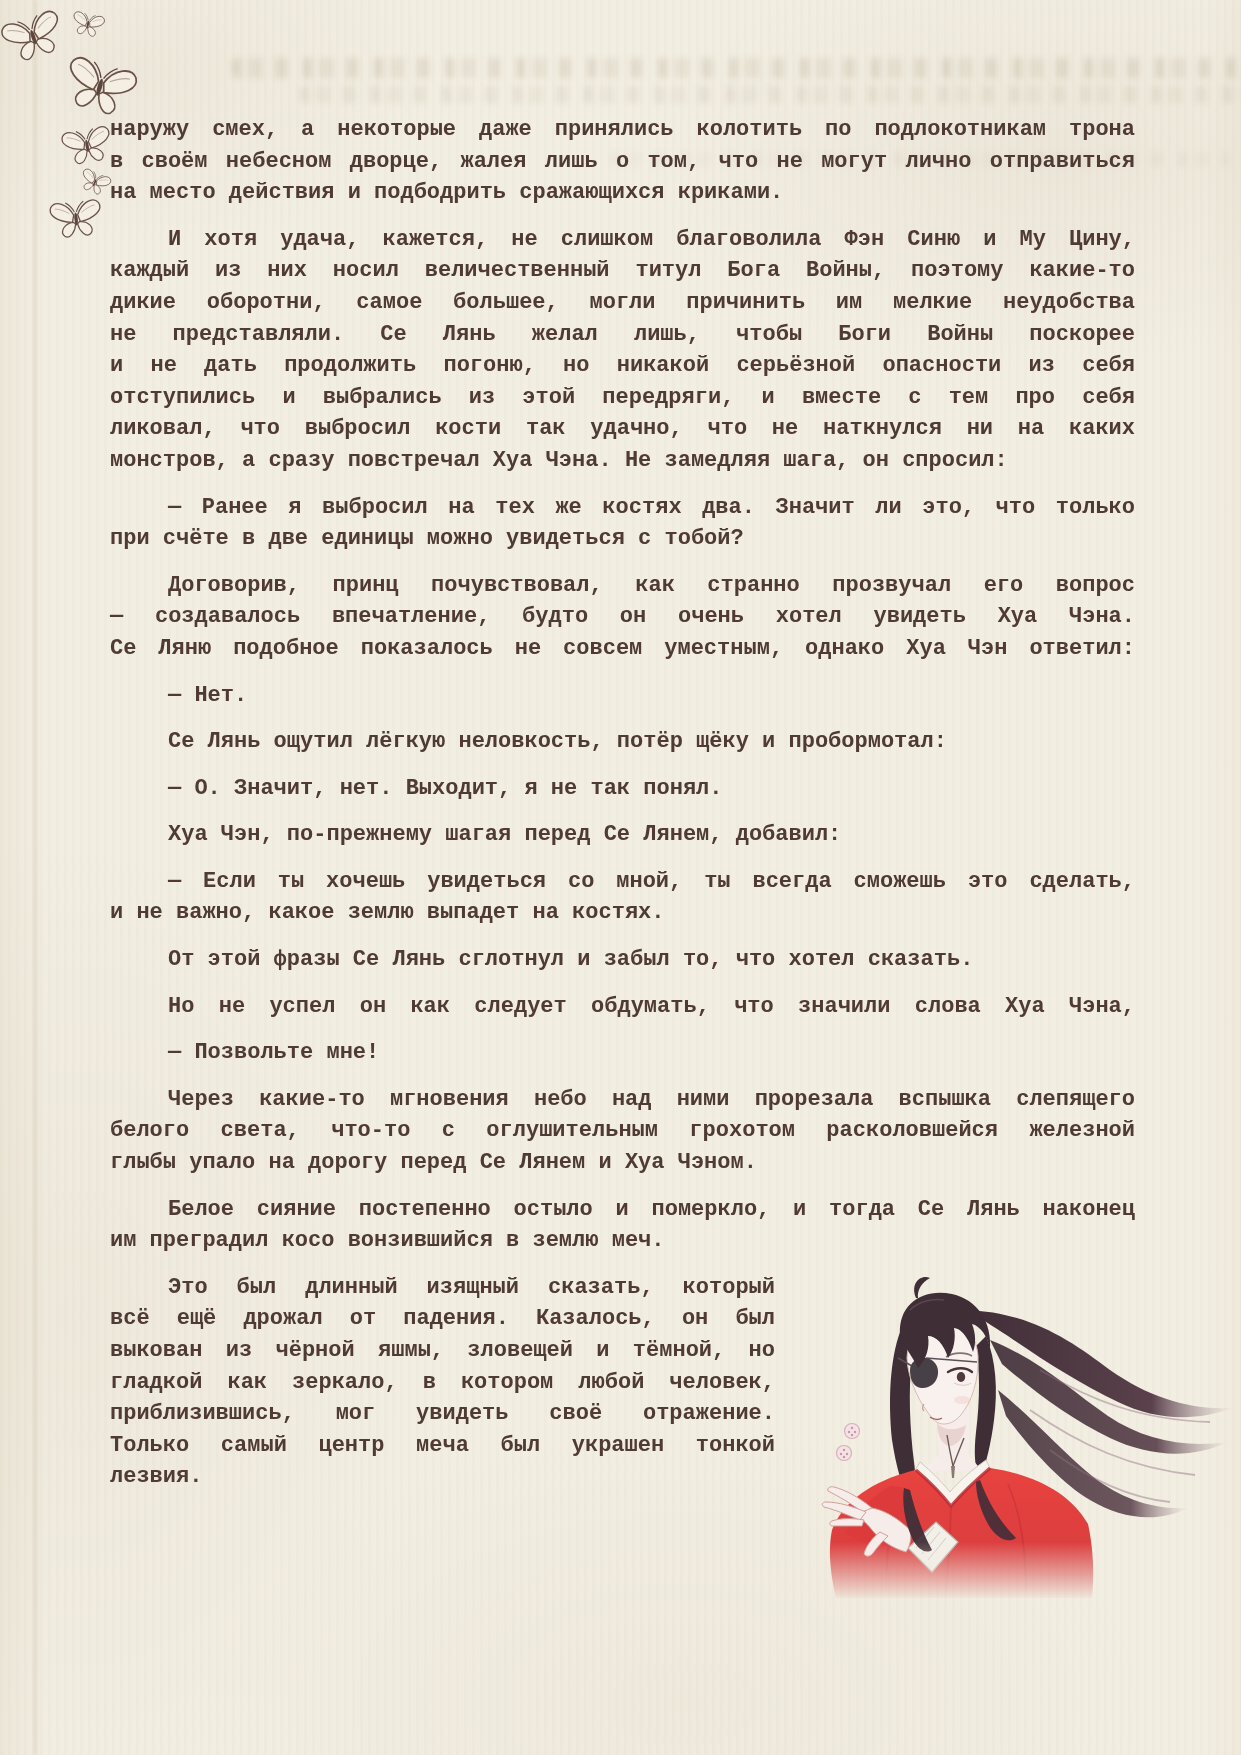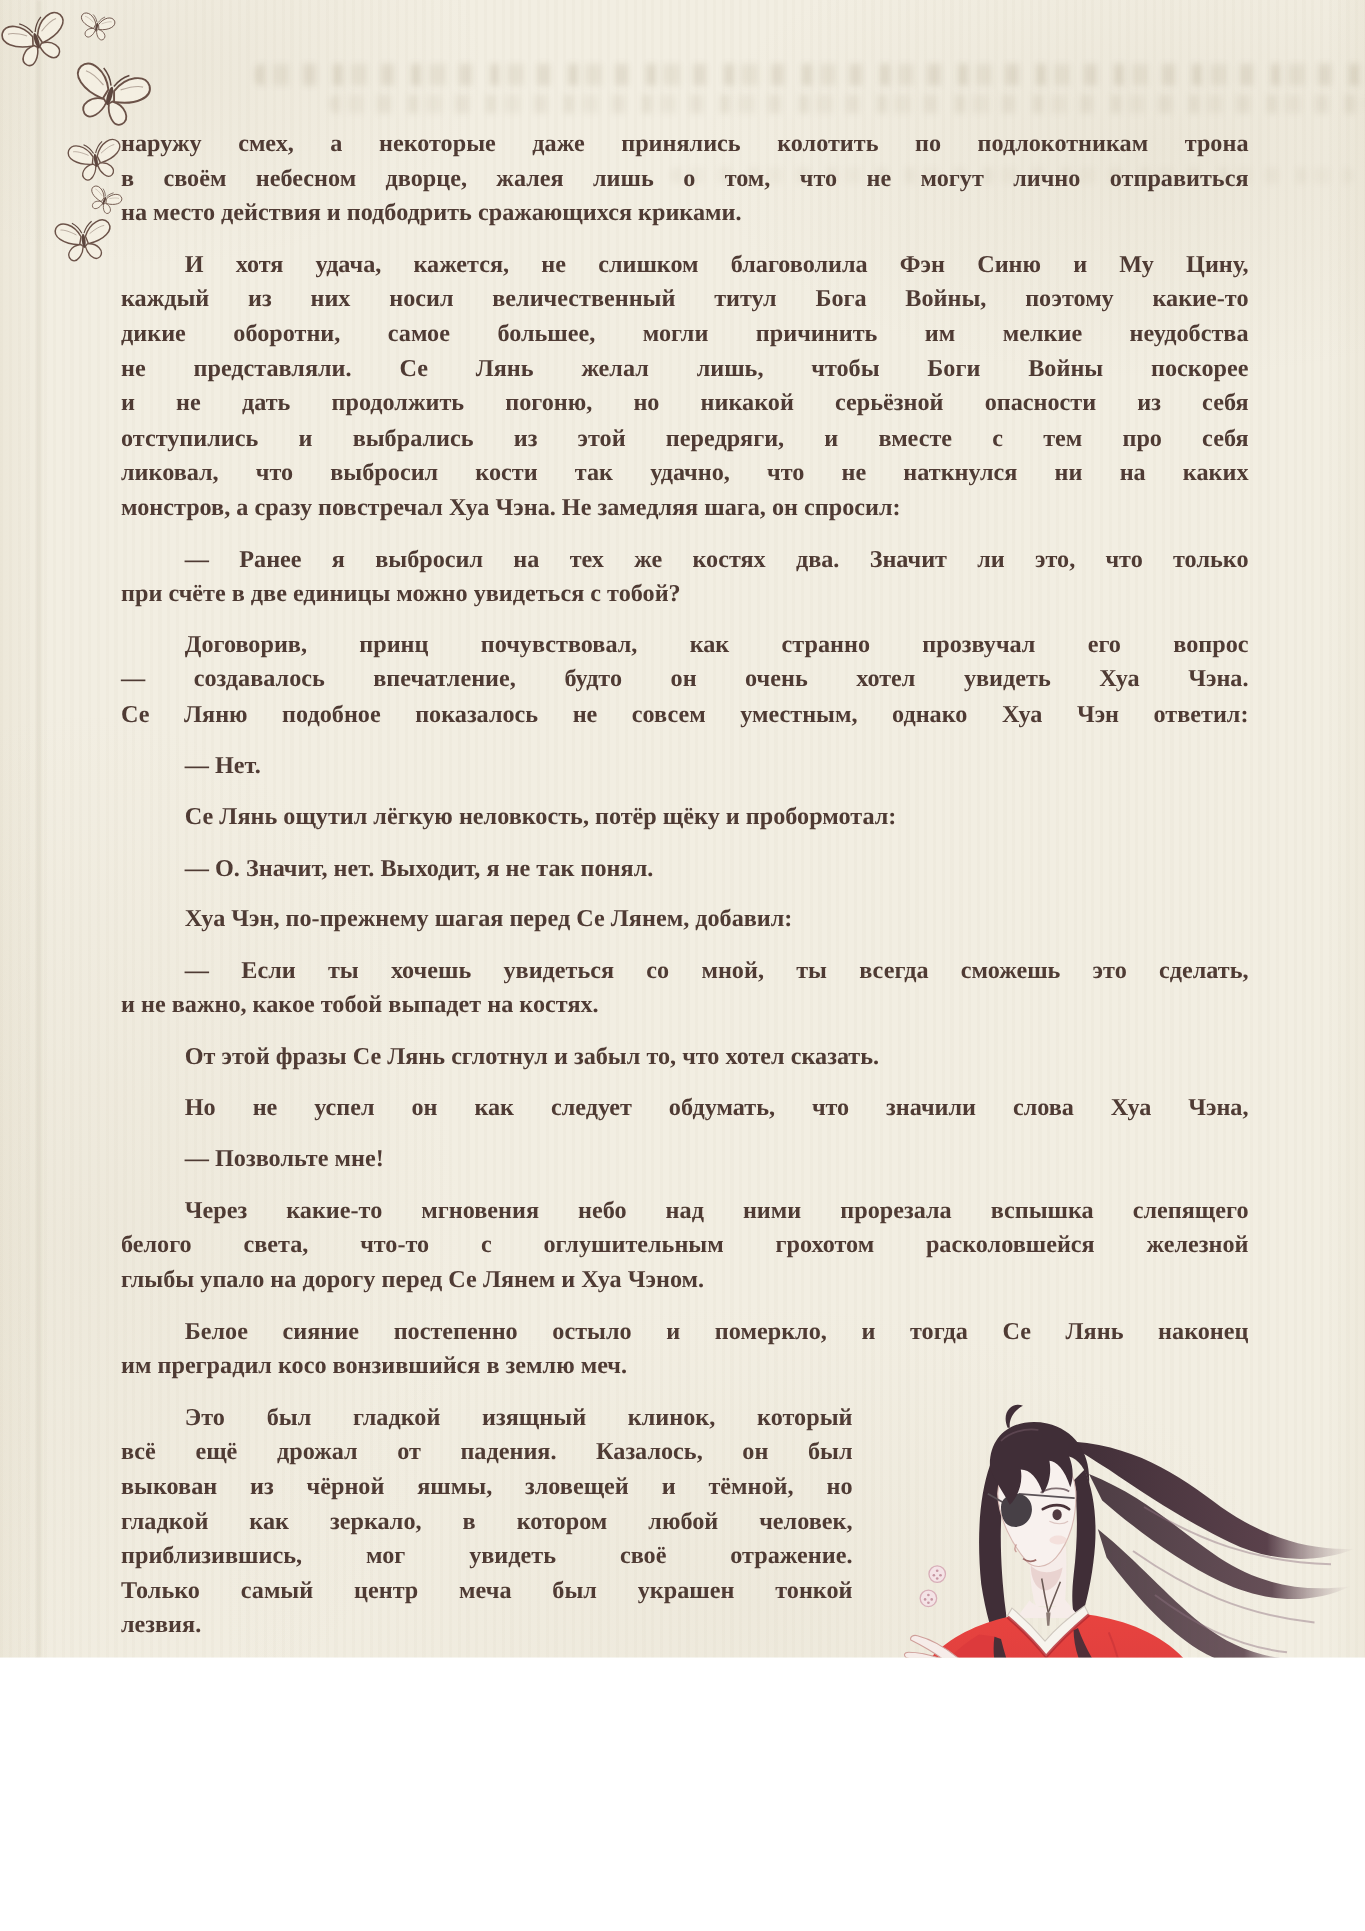--- a/index.html
+++ b/index.html
@@ -1,29 +1,29 @@
 <!DOCTYPE html>
 <html><head>
 <meta charset="utf-8">
 <style>
   html,body{margin:0;padding:0;}
   .page{
     position:relative;
-    width:1241px;height:1507px;
+    width:1241px;height:1755px;
     background-color:#f2eee2;
     background-image:
       linear-gradient(90deg, rgba(203,192,164,.14), rgba(0,0,0,0) 46px),
       linear-gradient(270deg, rgba(203,192,164,.10), rgba(0,0,0,0) 34px),
       radial-gradient(ellipse 420px 260px at 12% 4%, rgba(188,175,146,.10), rgba(0,0,0,0) 70%),
       radial-gradient(ellipse 600px 300px at 85% 9%, rgba(188,175,146,.12), rgba(0,0,0,0) 70%),
       radial-gradient(ellipse 500px 700px at 6% 75%, rgba(188,175,146,.09), rgba(0,0,0,0) 70%),
       radial-gradient(ellipse 700px 400px at 55% 97%, rgba(188,175,146,.08), rgba(0,0,0,0) 70%),
       repeating-linear-gradient(90deg, rgba(176,164,136,.045) 0 3px, rgba(0,0,0,0) 3px 8px);
     overflow:hidden;
-    font-family:Liberation Serif, serif;
+    font-family:Liberation Mono, monospace;
   }
   .crease{
     position:absolute;left:34px;top:0;bottom:0;width:3px;
     background:rgba(148,136,108,.16);filter:blur(1.5px);
   }
   .bleed-row{
     position:absolute;border-radius:6px;filter:blur(3px);
     background:repeating-linear-gradient(90deg,
       rgba(146,130,98,.26) 0 9px, rgba(0,0,0,0) 9px 16px,
       rgba(146,130,98,.16) 16px 31px, rgba(0,0,0,0) 31px 43px,
@@ -111,21 +111,21 @@
         <div class="line last">Се Лянь ощутил лёгкую неловкость, потёр щёку и пробормотал:</div>
       </div>
       <div class="para indent">
         <div class="line last">— О. Значит, нет. Выходит, я не так понял.</div>
       </div>
       <div class="para indent">
         <div class="line last">Хуа Чэн, по-прежнему шагая перед Се Лянем, добавил:</div>
       </div>
       <div class="para indent">
         <div class="line">— Если ты хочешь увидеться со мной, ты всегда сможешь это сделать,</div>
-        <div class="line last">и не важно, какое тобой выпадет на костях.</div>
+        <div class="line last">и не важно, какое землю выпадет на костях.</div>
       </div>
       <div class="para indent">
         <div class="line last">От этой фразы Се Лянь сглотнул и забыл то, что хотел сказать.</div>
       </div>
       <div class="para indent">
         <div class="line">Но не успел он как следует обдумать, что значили слова Хуа Чэна,</div>
       </div>
       <div class="para indent">
         <div class="line last">— Позвольте мне!</div>
       </div>
@@ -134,21 +134,21 @@
         <div class="line">белого света, что-то с оглушительным грохотом расколовшейся железной</div>
         <div class="line last">глыбы упало на дорогу перед Се Лянем и Хуа Чэном.</div>
       </div>
       <div class="para indent open">
         <div class="line">Белое сияние постепенно остыло и померкло, и тогда Се Лянь наконец</div>
       </div>
       <div class="para narrow">
         <div class="line last">им преградил косо вонзившийся в землю меч.</div>
       </div>
       <div class="para narrow indent">
-        <div class="line">Это был гладкой изящный клинок, который</div>
+        <div class="line">Это был длинный изящный сказать, который</div>
         <div class="line">всё ещё дрожал от падения. Казалось, он был</div>
         <div class="line">выкован из чёрной яшмы, зловещей и тёмной, но</div>
         <div class="line">гладкой как зеркало, в котором любой человек,</div>
         <div class="line">приблизившись, мог увидеть своё отражение.</div>
         <div class="line">Только самый центр меча был украшен тонкой</div>
         <div class="line last">лезвия.</div>
       </div>
     </div>
 
   <svg class="illus" viewBox="0 0 500 360">

